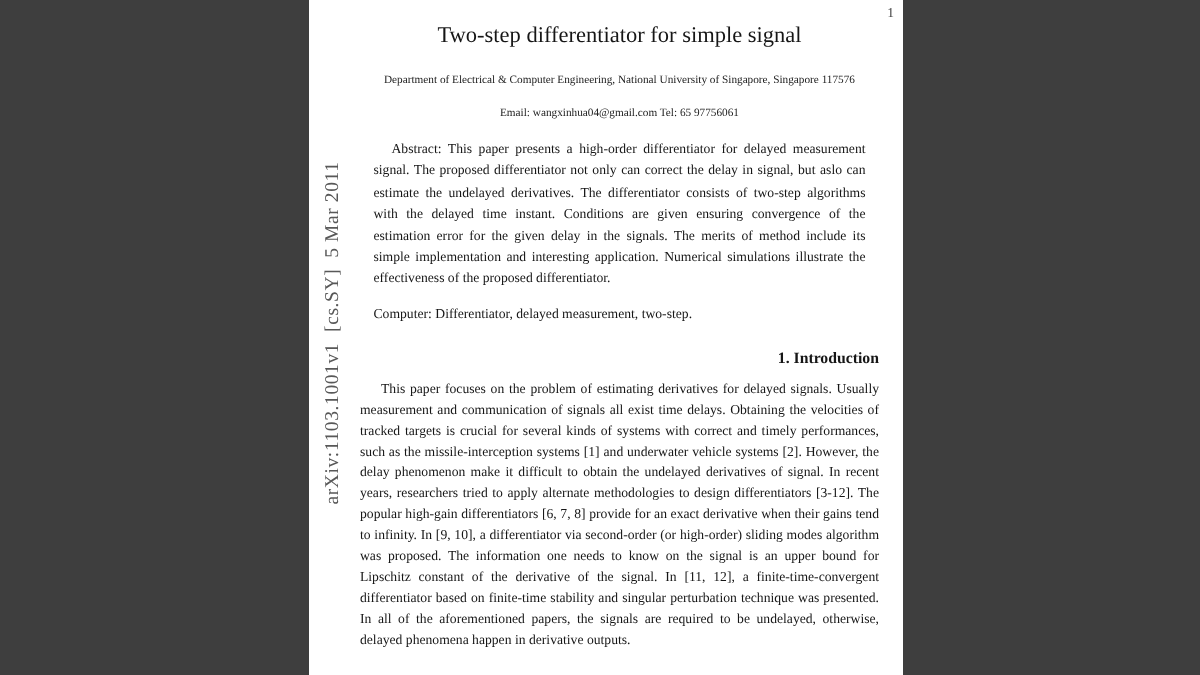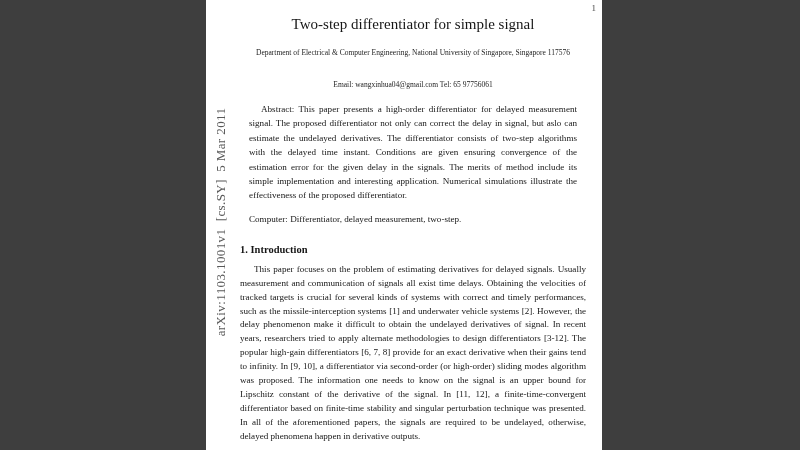--- a/index.html
+++ b/index.html
@@ -44,37 +44,37 @@
   }
   .authors{
     margin-top:13px;
     font-size:10px;text-align:center;
   }
   .affiliation{
     margin-top:15px;
     font-size:7.5px;text-align:center;color:#1c1c1c;
   }
   .contact{
-    margin-top:23px;
+    margin-top:13px;
     font-size:7.5px;text-align:center;color:#1c1c1c;
   }
   .abstract{
     margin:13px 9px 0 9px;
     font-size:9.1px;line-height:14.4px;
     text-align:justify;text-indent:12px;
   }
   .keywords{
     margin:9px 9px 0 9px;
     font-size:9.1px;line-height:14px;
     text-align:left;
   }
   .ital{}
   .section-heading{
     margin:18px 0 0;
-    font-size:10.5px;font-weight:bold;
+    font-size:10.5px;font-weight:bold;text-align:right;
   }
   .body-para{
     margin:8px 0 0;
     font-size:9.1px;line-height:13.9px;
     text-align:justify;text-indent:14px;
   }
 </style>
 </head>
 <body>
 

